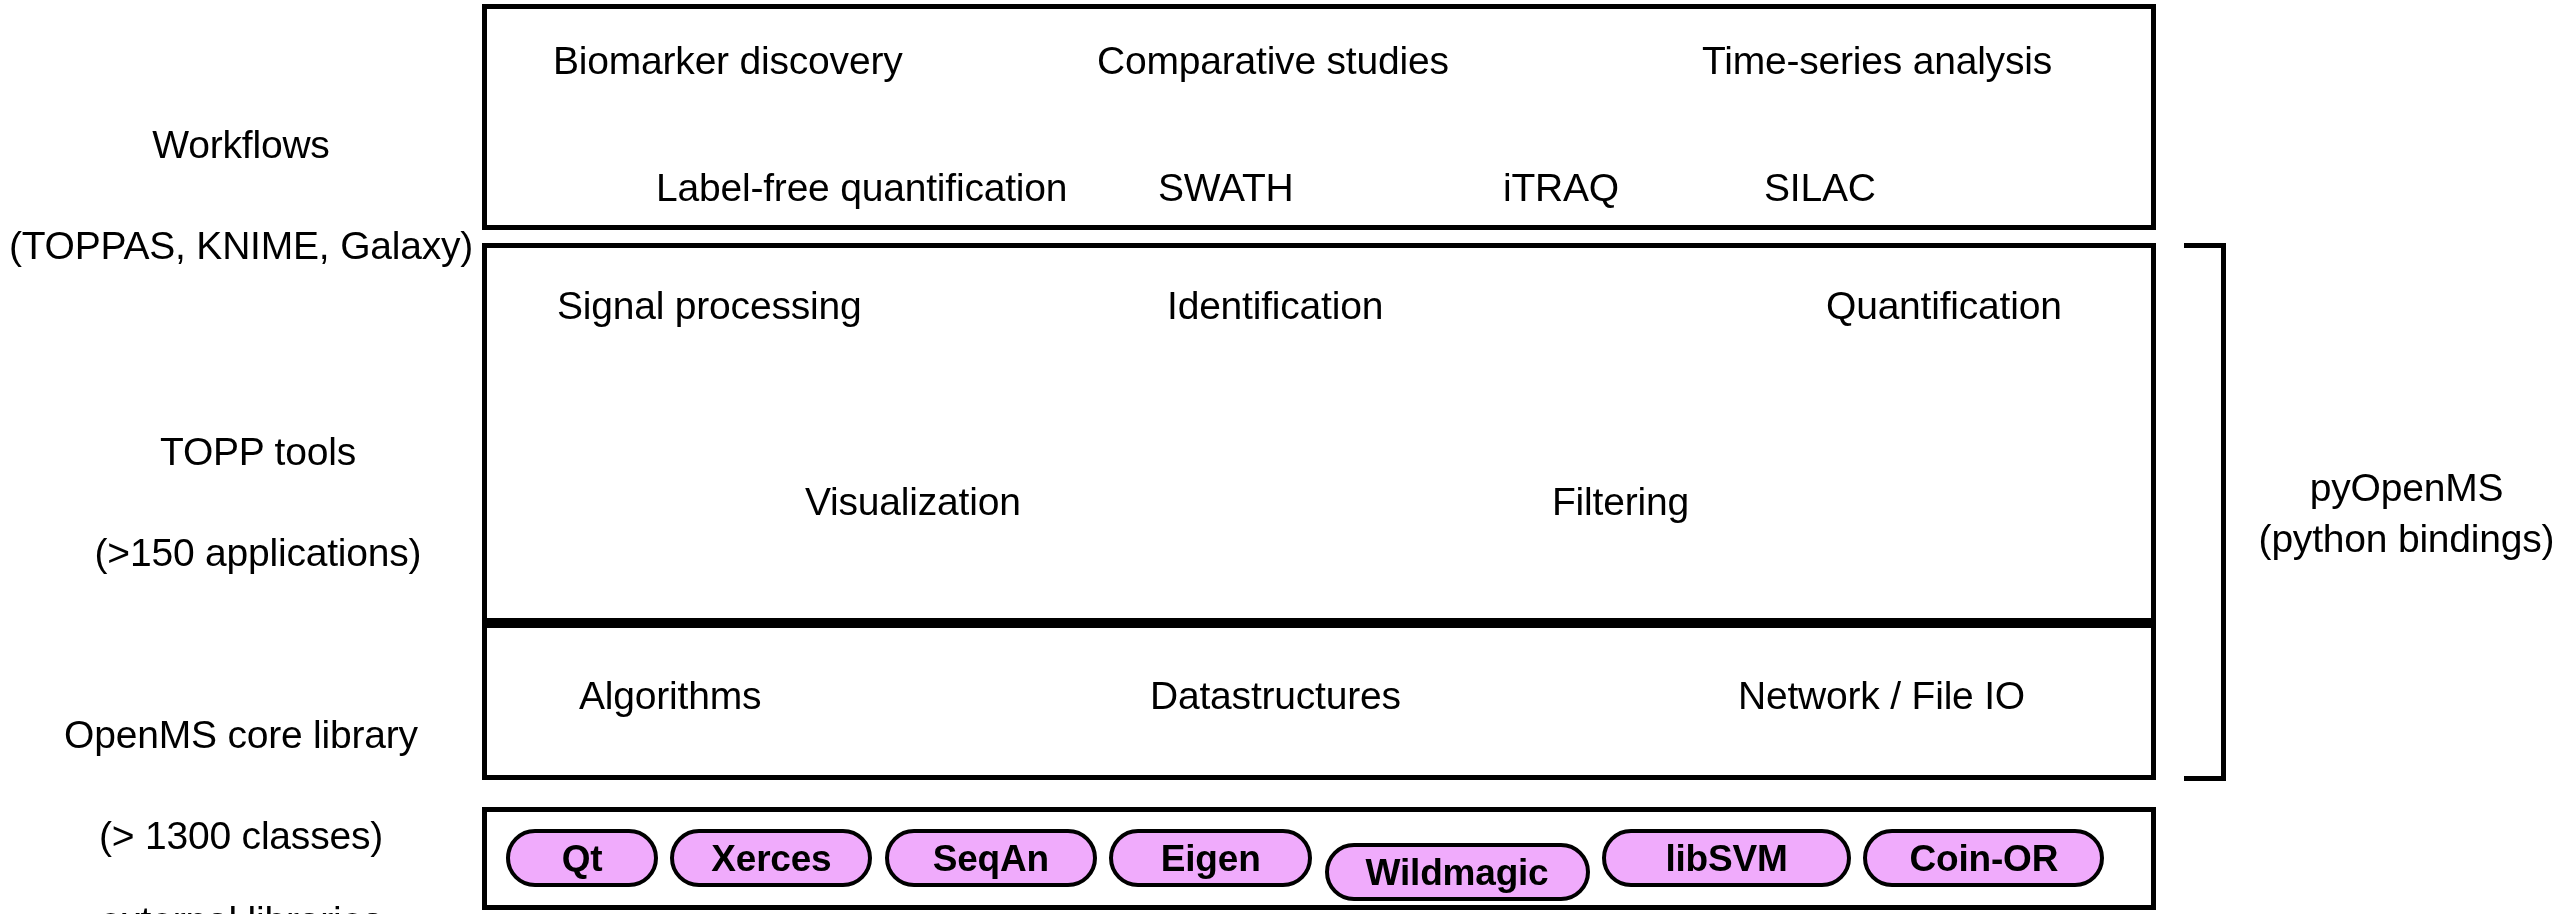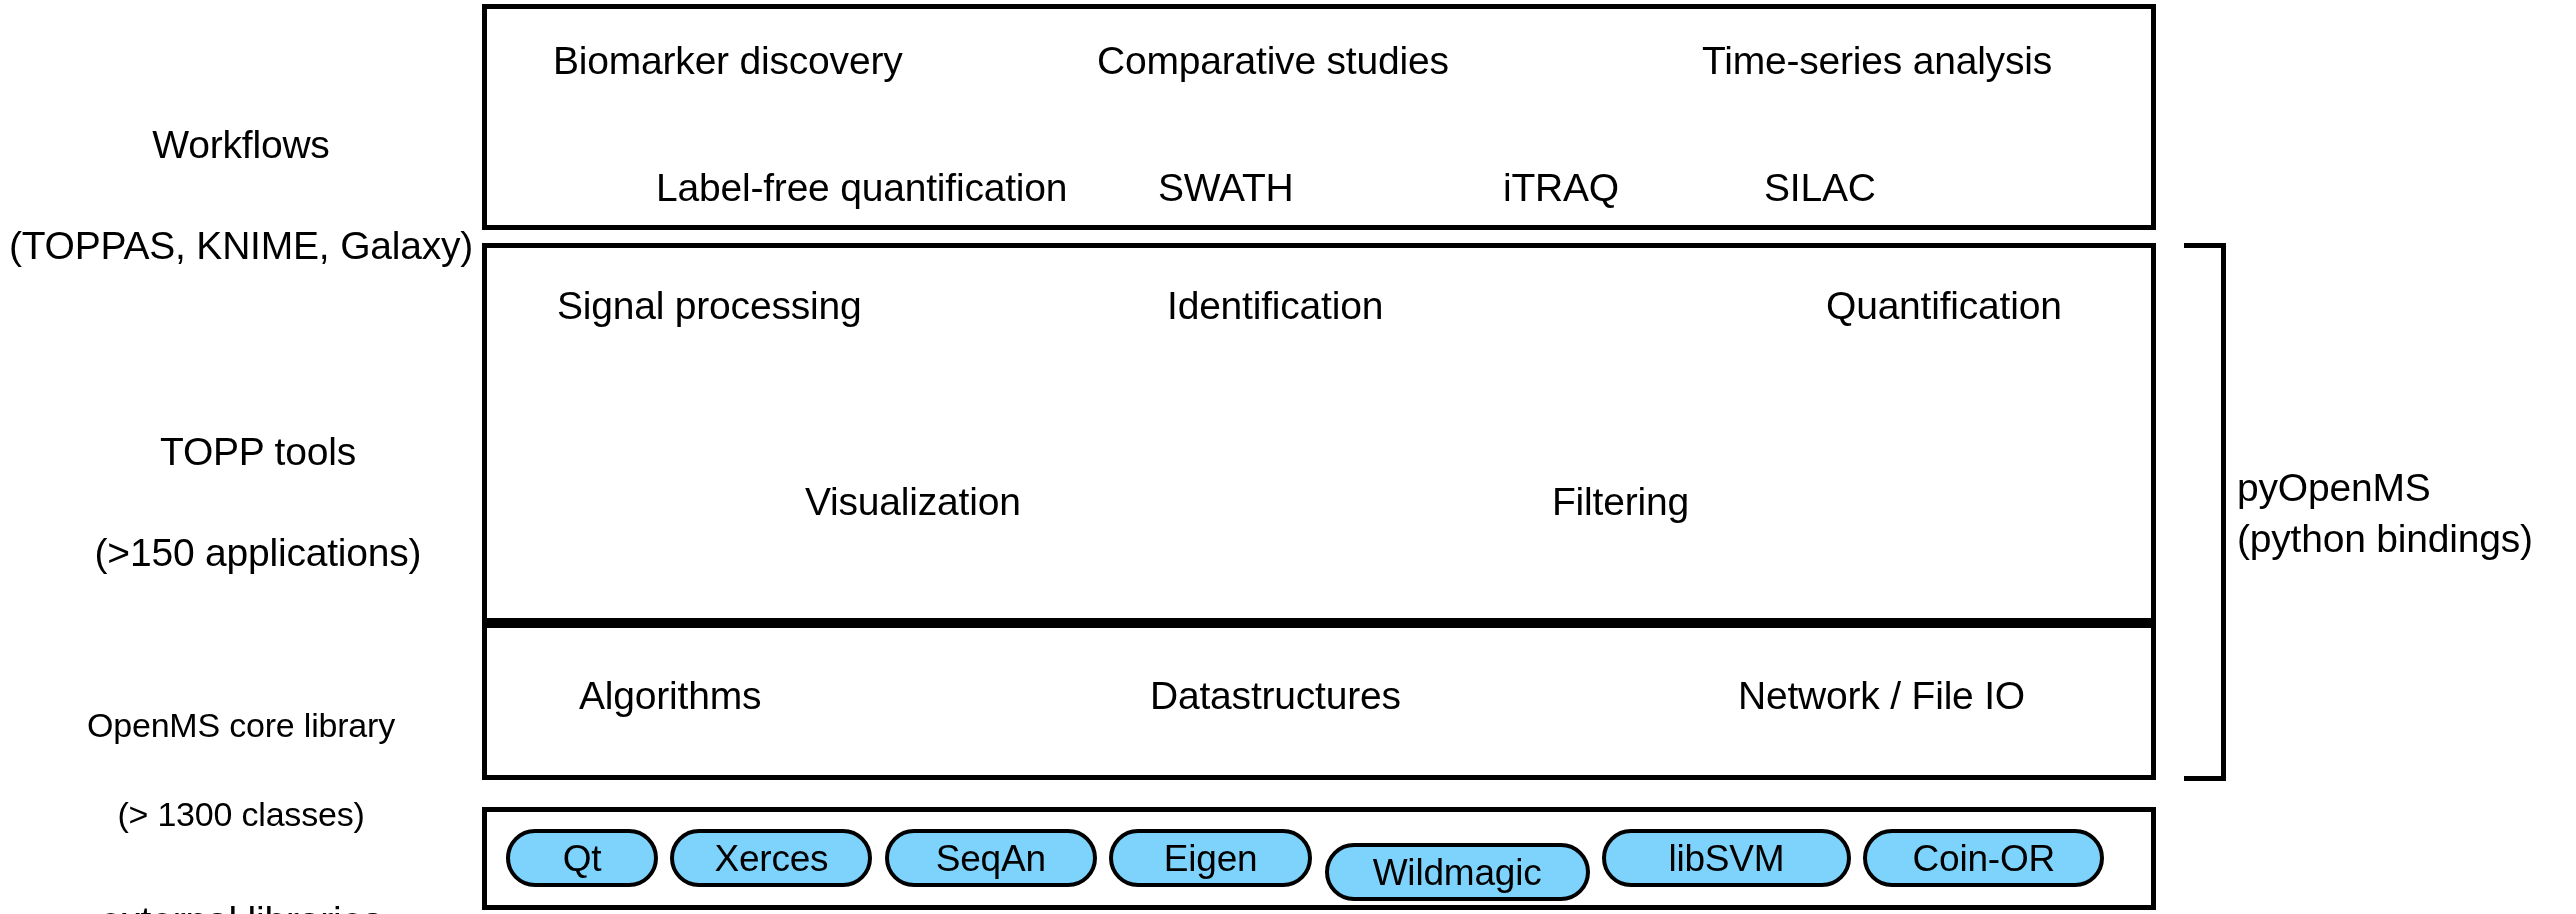--- a/index.html
+++ b/index.html
@@ -28,21 +28,21 @@
     color: #000000;
     font-weight: 400;
     letter-spacing: -0.2px;
     white-space: pre-line;
   }
   .row-label .l1 { display: block; }
   .row-label .l2 { display: block; }
 
   #label-workflows   { left: 0px;  top: 69px;  width: 482px; font-size: 39px; }
   #label-topp        { left: 8px;  top: 376px; width: 500px; font-size: 39px; }
-  #label-core        { left: 0px;  top: 659px; width: 482px; font-size: 34px; }
+  #label-core        { left: 0px;  top: 659px; width: 482px; font-size: 39px; }
   #label-external    { left: 0px;  top: 845px; width: 482px; font-size: 39px; }
 
   
   .box {
     position: absolute;
     box-sizing: border-box;
     border: 5.3px solid #000000;
     background: #ffffff;
   }
   #box-workflows { left: 482px; top: 4.4px;   width: 1674px; height: 226px; }
@@ -90,30 +90,31 @@
     height: 58px;
     display: flex;
     align-items: center;
     gap: 12.4px;
   }
   .pill {
     box-sizing: border-box;
     height: 58px;
     border: 4.4px solid #000000;
     border-radius: 29px;
-    background: #7dd3fc;
+    background: #f0abfc;
     display: flex;
     align-items: center;
     justify-content: center;
     padding: 0 30px;
     font-size: 37px;
     line-height: 1;
     white-space: nowrap;
     color: #000000;
     letter-spacing: -0.2px;
+    font-weight: bold;
   }
   .pill.w0 { width: 152px; }
   .pill.w1 { width: 202px; }
   .pill.w2 { width: 212px; }
   .pill.w3 { width: 203px; }
   .pill.w4 { width: 265px; margin-top: 28px; }
   .pill.w5 { width: 241px; }
   .pill.w6 { width: 249px; }
 
   
@@ -148,21 +149,21 @@
     height: 5.3px;
     background: #000000;
   }
 
   
   #label-pyopenms {
     position: absolute;
     left: 2237px;
     top: 463px;
     width: 339px;
-    text-align: left;
+    text-align: center;
     font-size: 39px;
     line-height: 1.30;
     color: #000000;
     letter-spacing: -0.2px;
   }
   #label-pyopenms .l1 { display: block; }
   #label-pyopenms .l2 { display: block; }
 </style>
 </head>
 <body>

